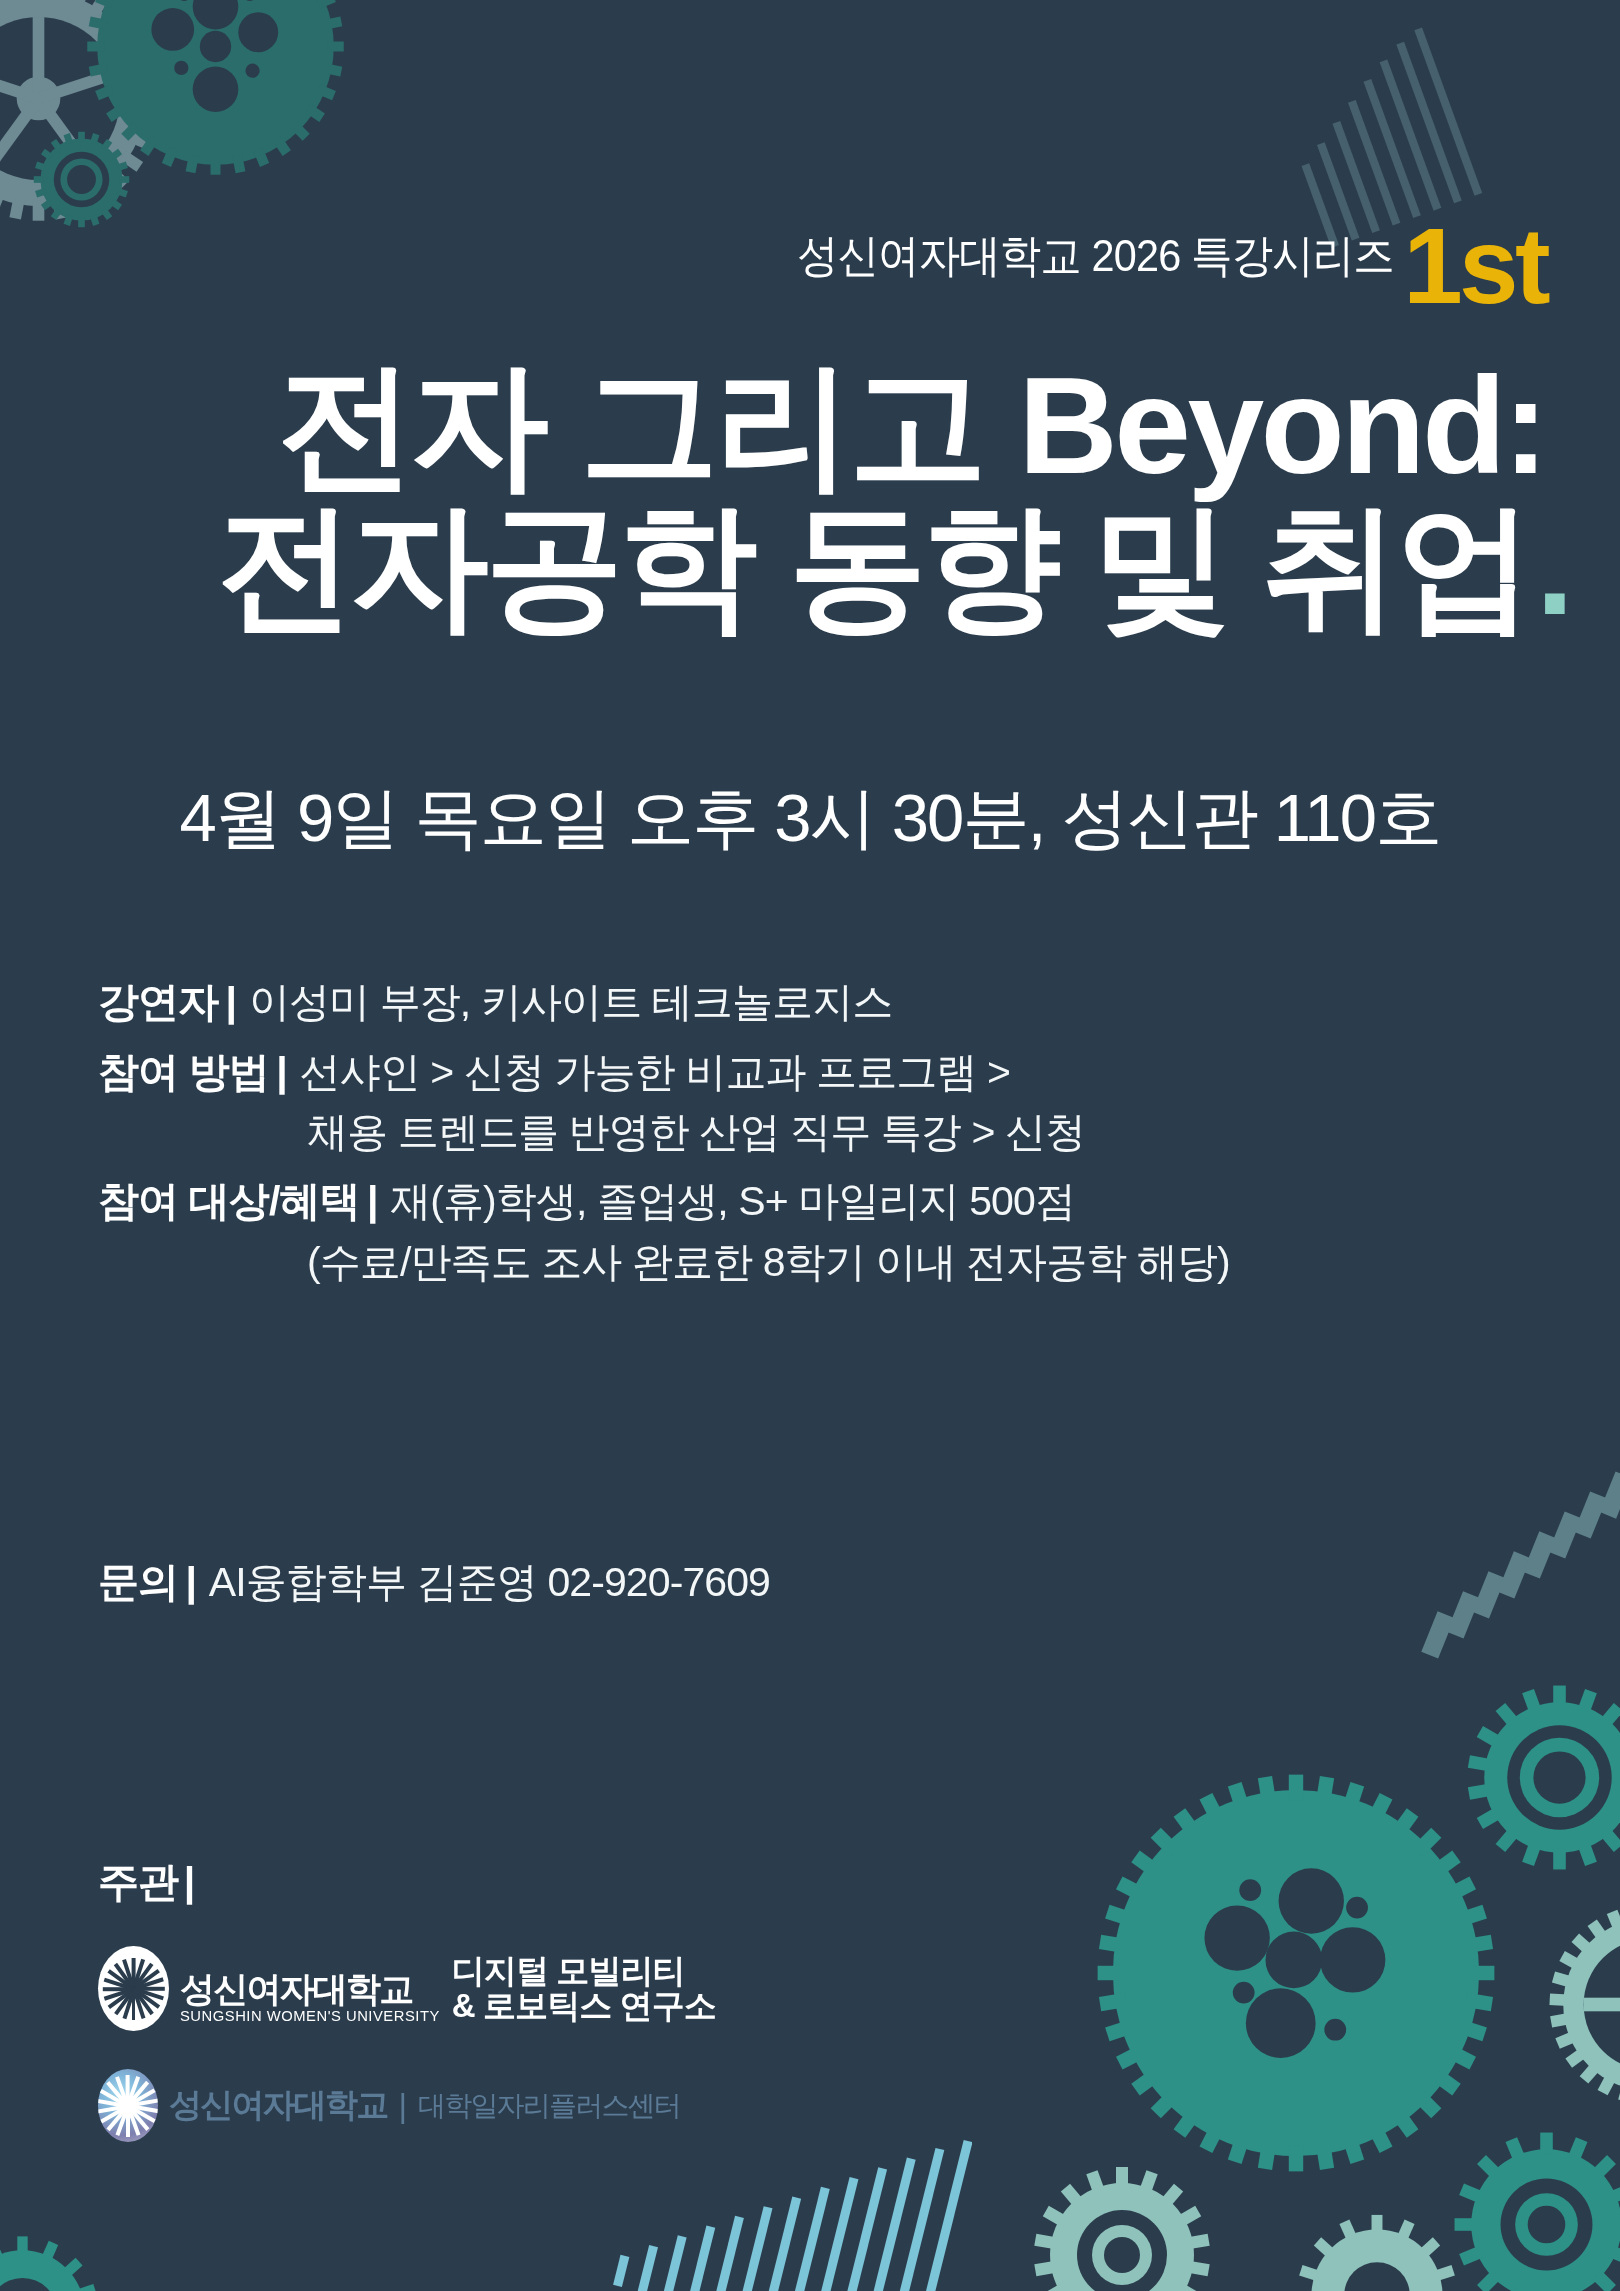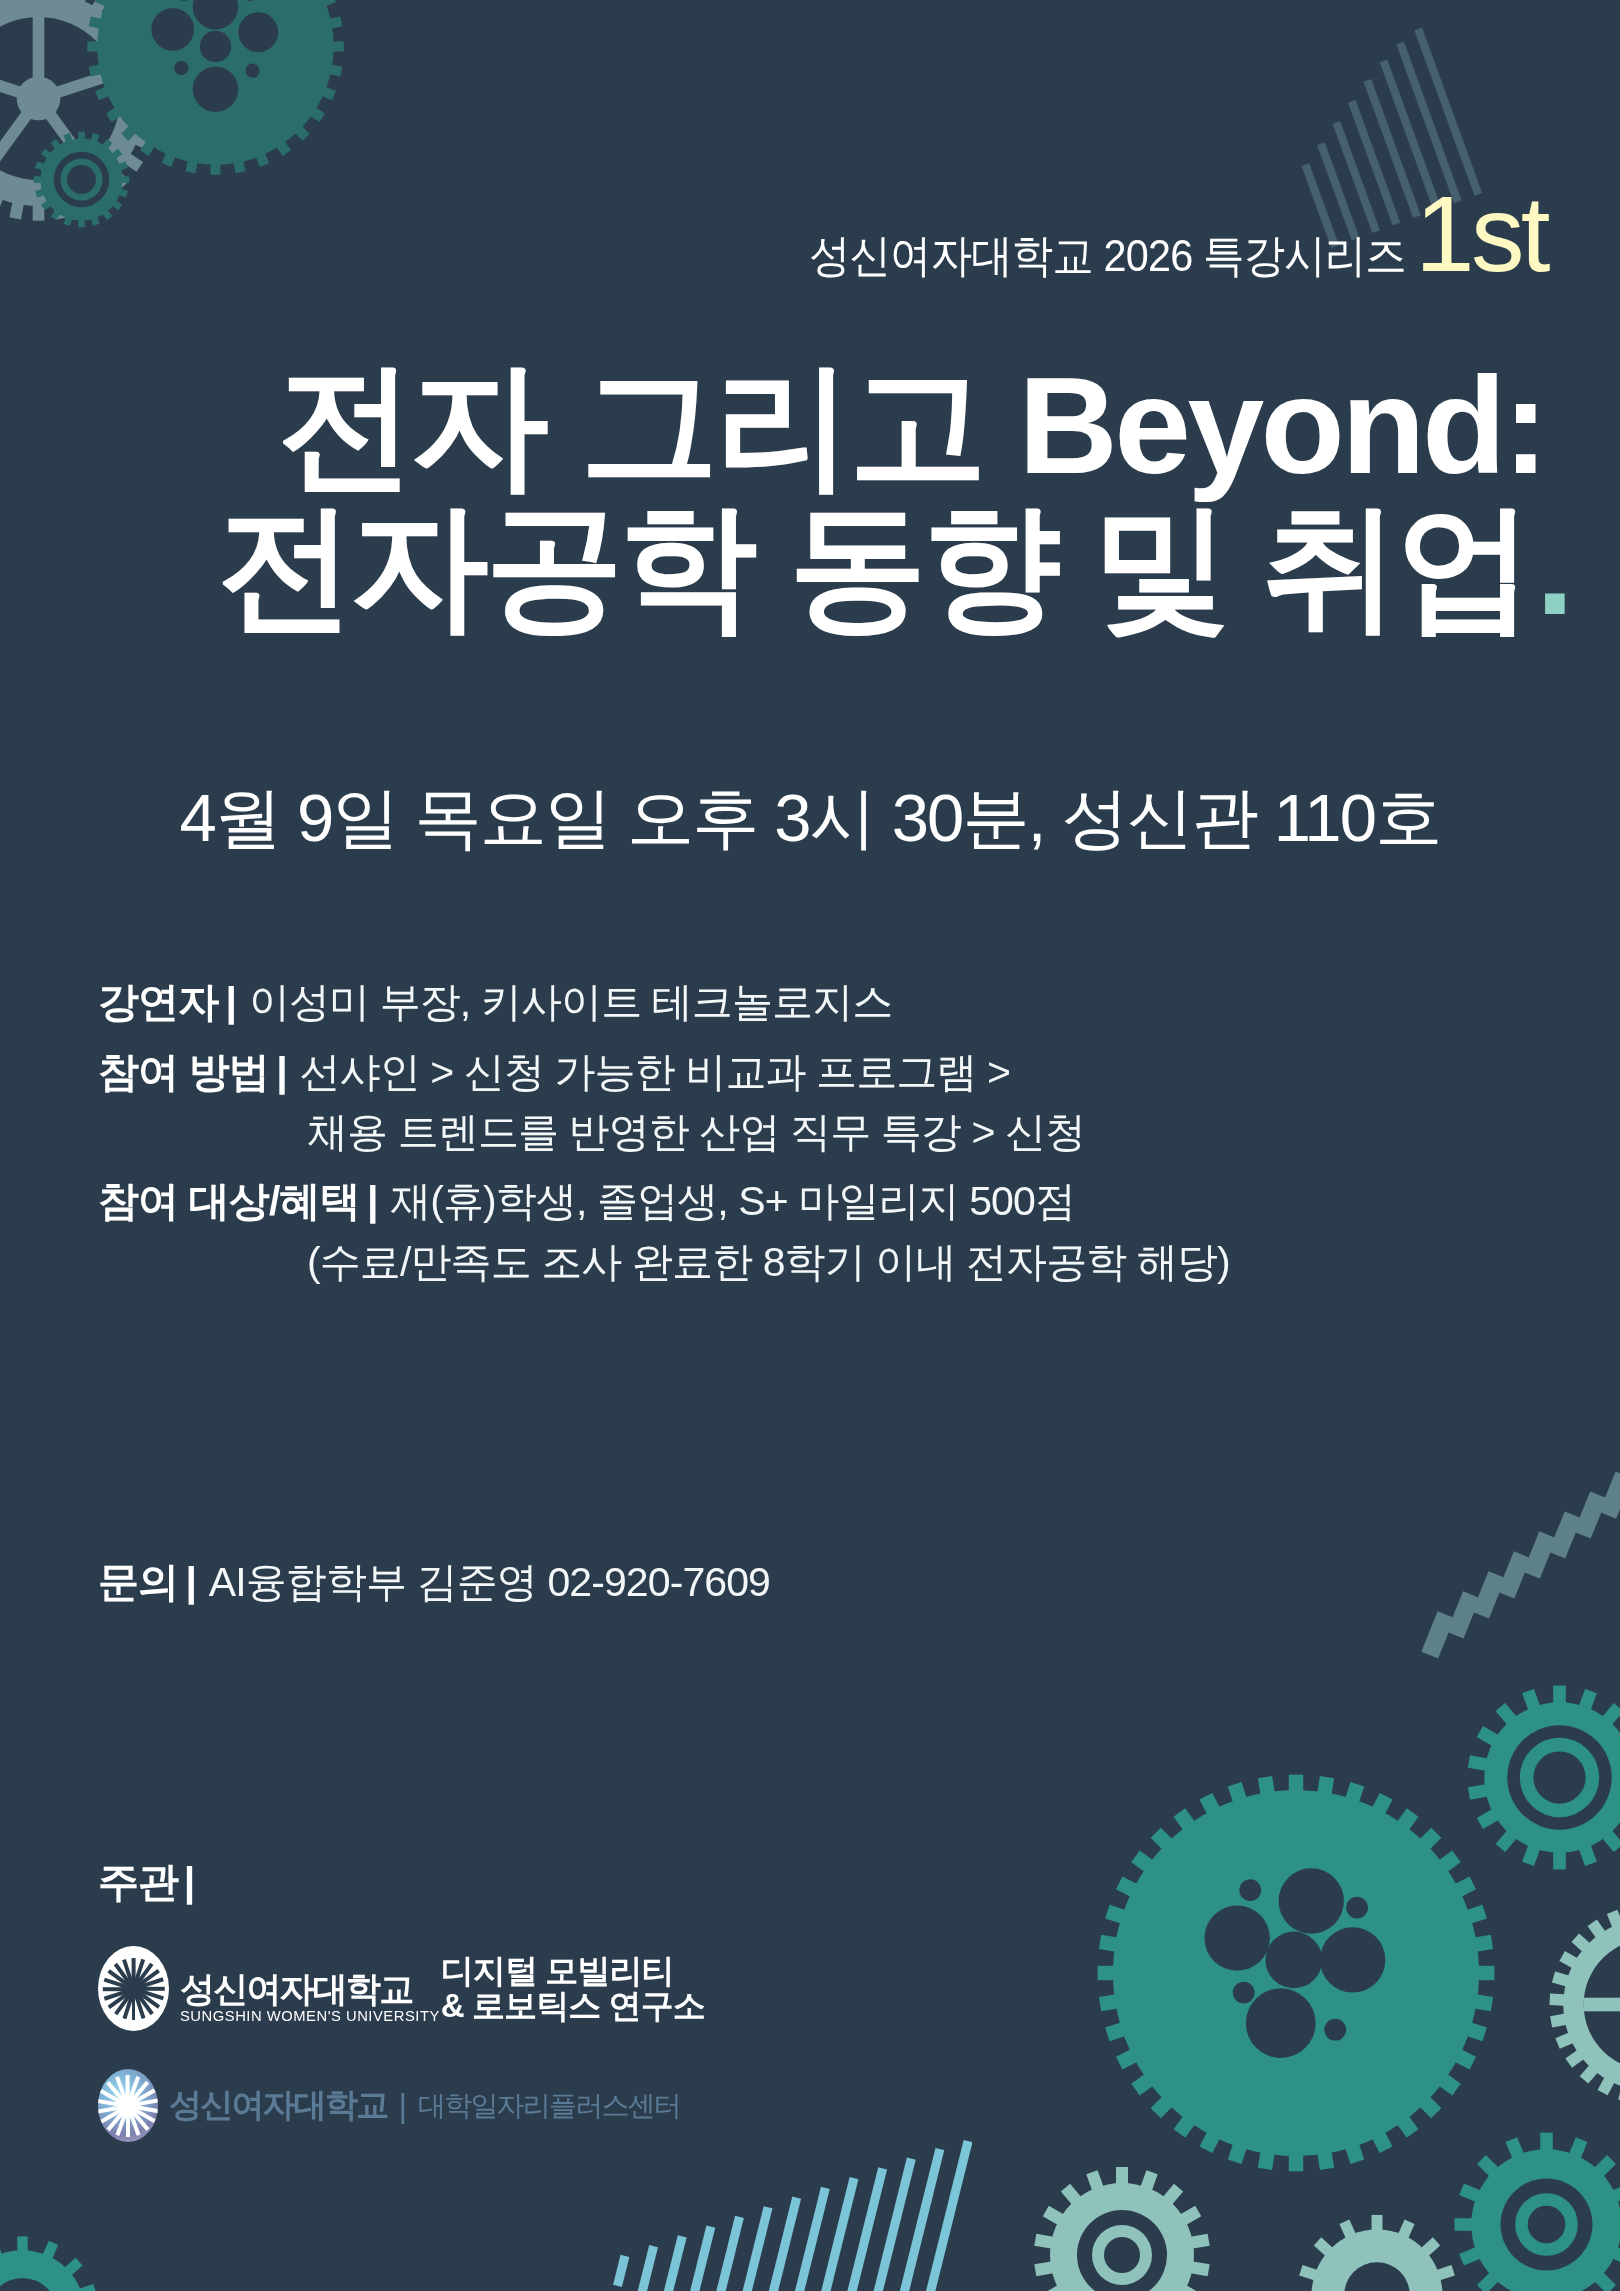--- a/index.html
+++ b/index.html
@@ -36,26 +36,26 @@
   .series-label {
     font-size:45px;
     color:#ffffff;
     letter-spacing:-0.9px;
     white-space:nowrap;
     transform:scaleX(0.92);
     transform-origin:right bottom;
   }
   .ordinal {
     font-size:107px;
-    font-weight:normal;
-    color:#fef9c3;
+    font-weight:bold;
+    color:#eab308;
     line-height:0.82;
     letter-spacing:-3.6px;
     position:relative;
-    top:0;
+    top:32px;
   }
 
   
   .title-block {
     position:absolute;
     left:0; right:55px;
     top:355px;
     text-align:right;
   }
   .title-line {
@@ -199,21 +199,21 @@
     color:#ffffff;
     letter-spacing:0.5px;
     white-space:nowrap;
     margin-top:2.7px;
     transform:scaleX(1.02);
     transform-origin:left;
   }
   .logo-lab {
     display:flex;
     flex-direction:column;
-    margin-left:6px;
+    margin-left:17px;
     line-height:1.06;
     white-space:nowrap;
   }
   .logo-lab span {
     font-size:33px;
     font-weight:bold;
     color:#ffffff;
     letter-spacing:-0.9px;
   }
 

